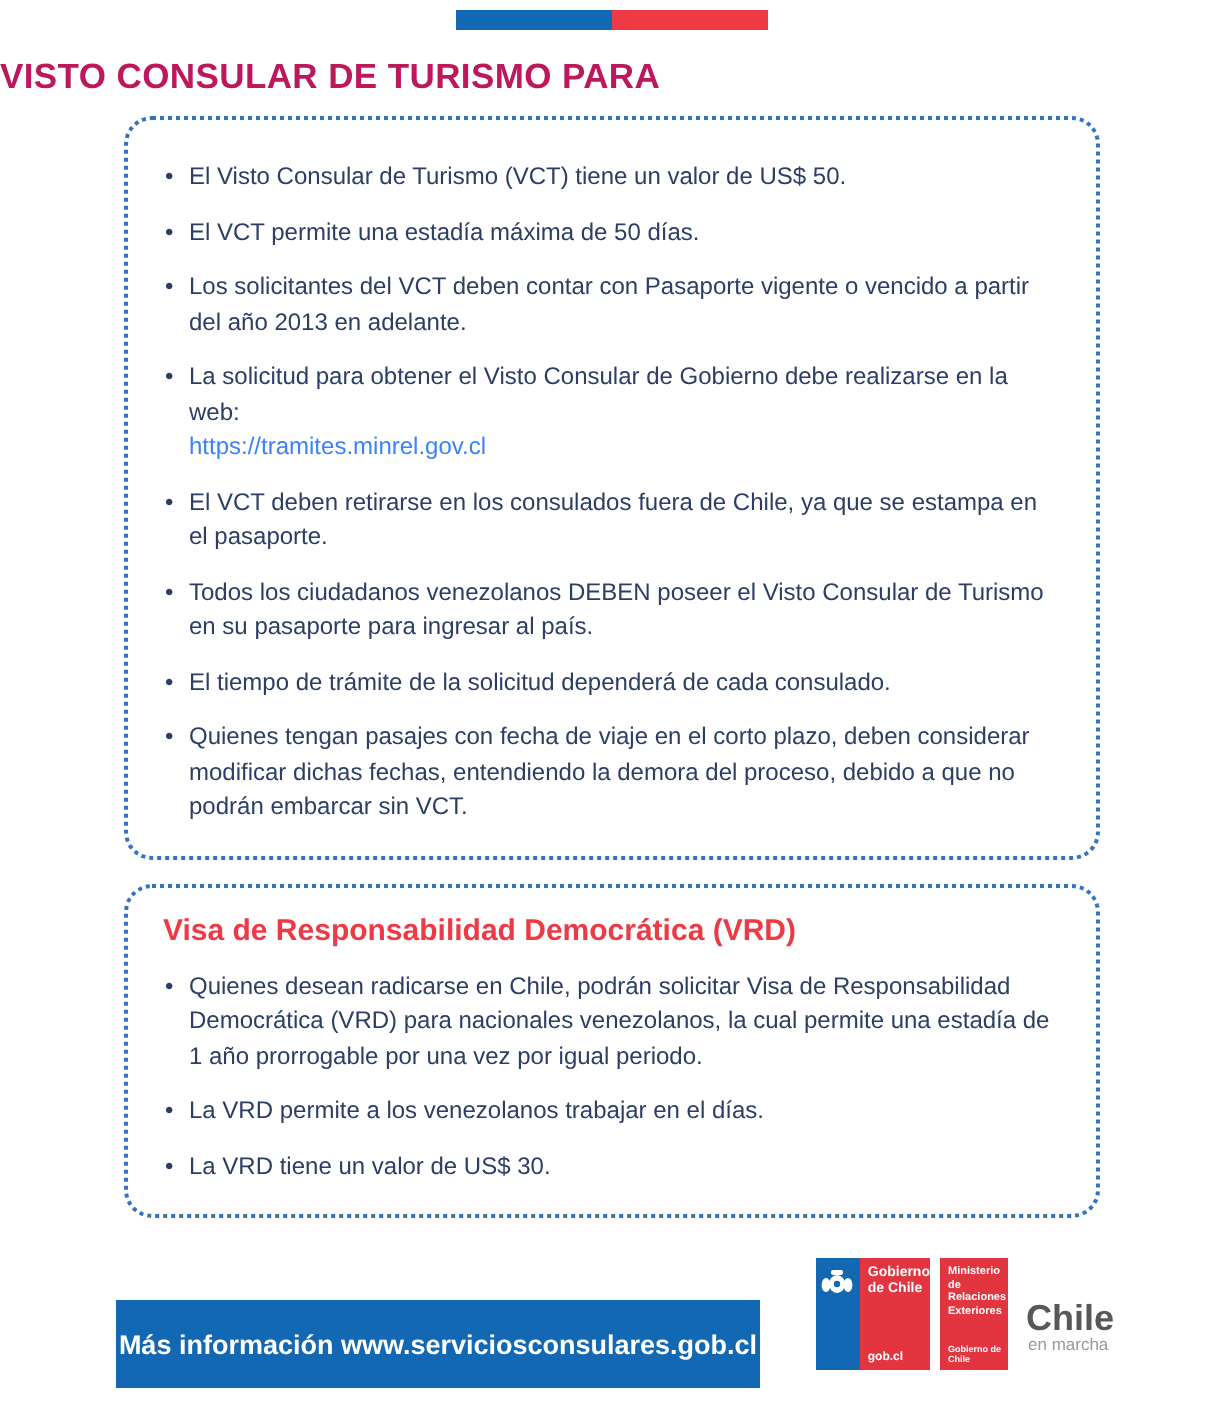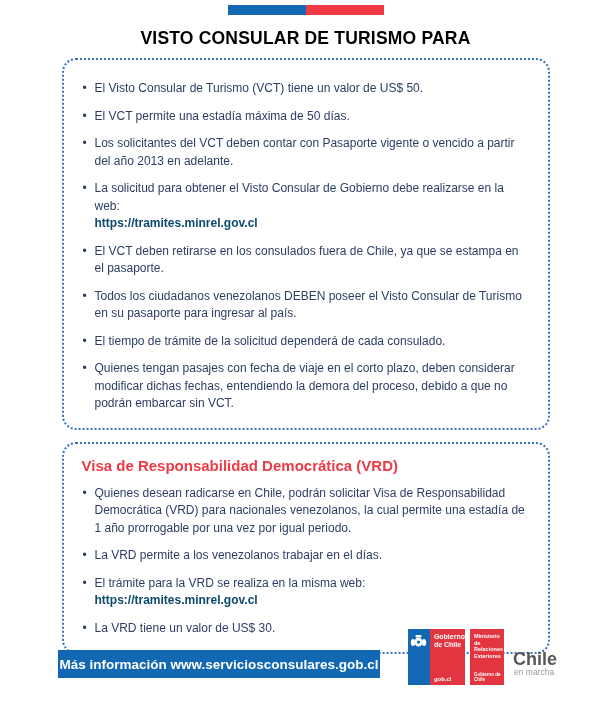--- a/index.html
+++ b/index.html
@@ -12,22 +12,22 @@
   }
   .flag-bar {
     width: 156px; height: 10px;
     margin: 5px auto 0;
     display: flex;
   }
   .flag-blue { width: 50%; height: 100%; background: #1268b3; }
   .flag-red  { width: 50%; height: 100%; background: #ee3a44; }
   .page-title {
     margin-top: 12px;
-    text-align: center;
-    color: #000000;
+    text-align: left;
+    color: #be185d;
     font-size: 17.5px;
     font-weight: bold;
     line-height: 22px;
     letter-spacing: 0.2px;
   }
   .page-title span { display: block; }
   .info-box {
     width: 488px;
     margin: 9px auto 0;
     border: 2px dotted #3572c0;
@@ -51,22 +51,22 @@
     font-size: 12px;
     line-height: 17.5px;
   }
   ul.bullets li::before {
     content: "\2022";
     position: absolute;
     left: 1px; top: 0;
     color: #2c3e64;
   }
   a.web-link {
-    color: #0c4a6e;
-    font-weight: bold;
+    color: #3b82f6;
+    font-weight: normal;
     text-decoration: none;
   }
   a.web-link.block { display: block; }
   
   .logos {
     position: absolute;
     top: 629px; left: 408px;
     display: flex;
     align-items: center;
   }
@@ -104,21 +104,21 @@
     display: block;
     color: #58585a; font-size: 18px; font-weight: bold; line-height: 18px;
   }
   .chile-marcha .cm-line2 {
     display: block;
     color: #9a9a9a; font-size: 8.5px; line-height: 9px; margin-left: 1px;
   }
   .info-bar {
     position: absolute;
     left: 58px; top: 650px;
-    width: 322px; height: 28px;
+    width: 322px; height: 44px;
     background: #1268b3;
     color: #ffffff;
     font-size: 13.5px;
     font-weight: bold;
     display: flex; align-items: center; justify-content: center;
   }
 </style>
 </head>
 <body>
 
@@ -145,23 +145,20 @@
     <li><span>El tiempo de trámite de la solicitud dependerá de cada consulado.</span></li>
     <li><span>Quienes tengan pasajes con fecha de viaje en el corto plazo, deben considerar modificar dichas fechas,  entendiendo la demora del proceso, debido a que no podrán embarcar sin VCT.</span></li>
   </ul>
 </div>
 
 <div class="info-box">
   <h2 class="box-heading">Visa de Responsabilidad Democrática (VRD)</h2>
   <ul class="bullets">
     <li><span>Quienes desean radicarse en Chile, podrán solicitar Visa de Responsabilidad Democrática (VRD) para nacionales venezolanos, la cual permite una estadía de 1 año prorrogable por una vez por igual periodo.</span></li>
     <li><span>La VRD permite a los venezolanos trabajar en el días.</span></li>
-    <li>
-      <span>El trámite para la VRD se realiza en la misma web: </span><a class="web-link">https://tramites.minrel.gov.cl</a>
-    </li>
     <li><span>La VRD tiene un valor de US$ 30.</span></li>
   </ul>
 </div>
 
 <div class="logos">
   <div class="logo-gob">
     <div class="logo-gob-blue">
       <svg width="17" height="16" viewBox="0 0 17 16">
         <ellipse cx="8.5" cy="9" rx="4" ry="4.5" fill="#ffffff"></ellipse>
         <ellipse cx="3" cy="9.5" rx="2.2" ry="3.5" fill="#ffffff"></ellipse>

